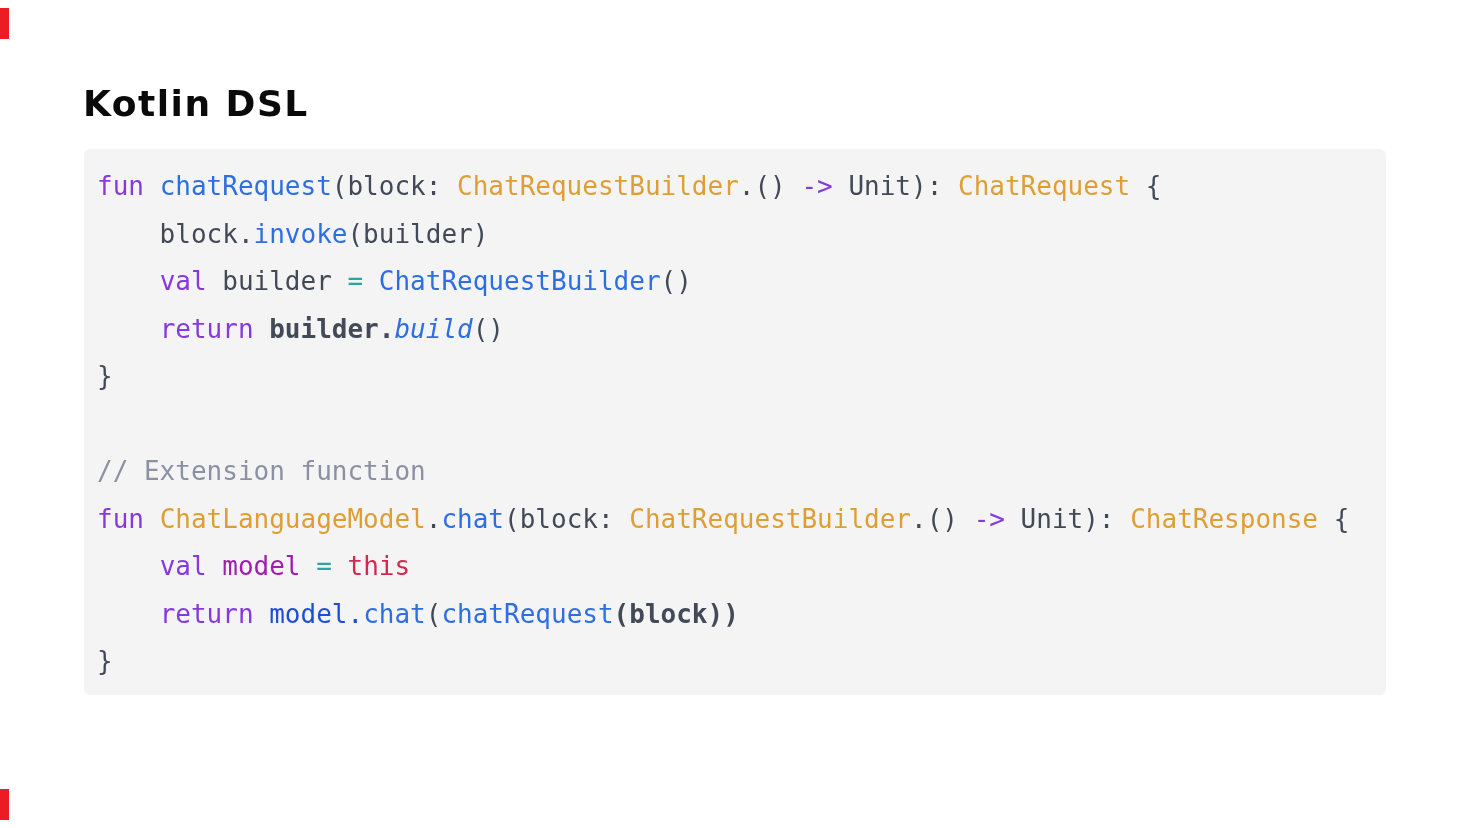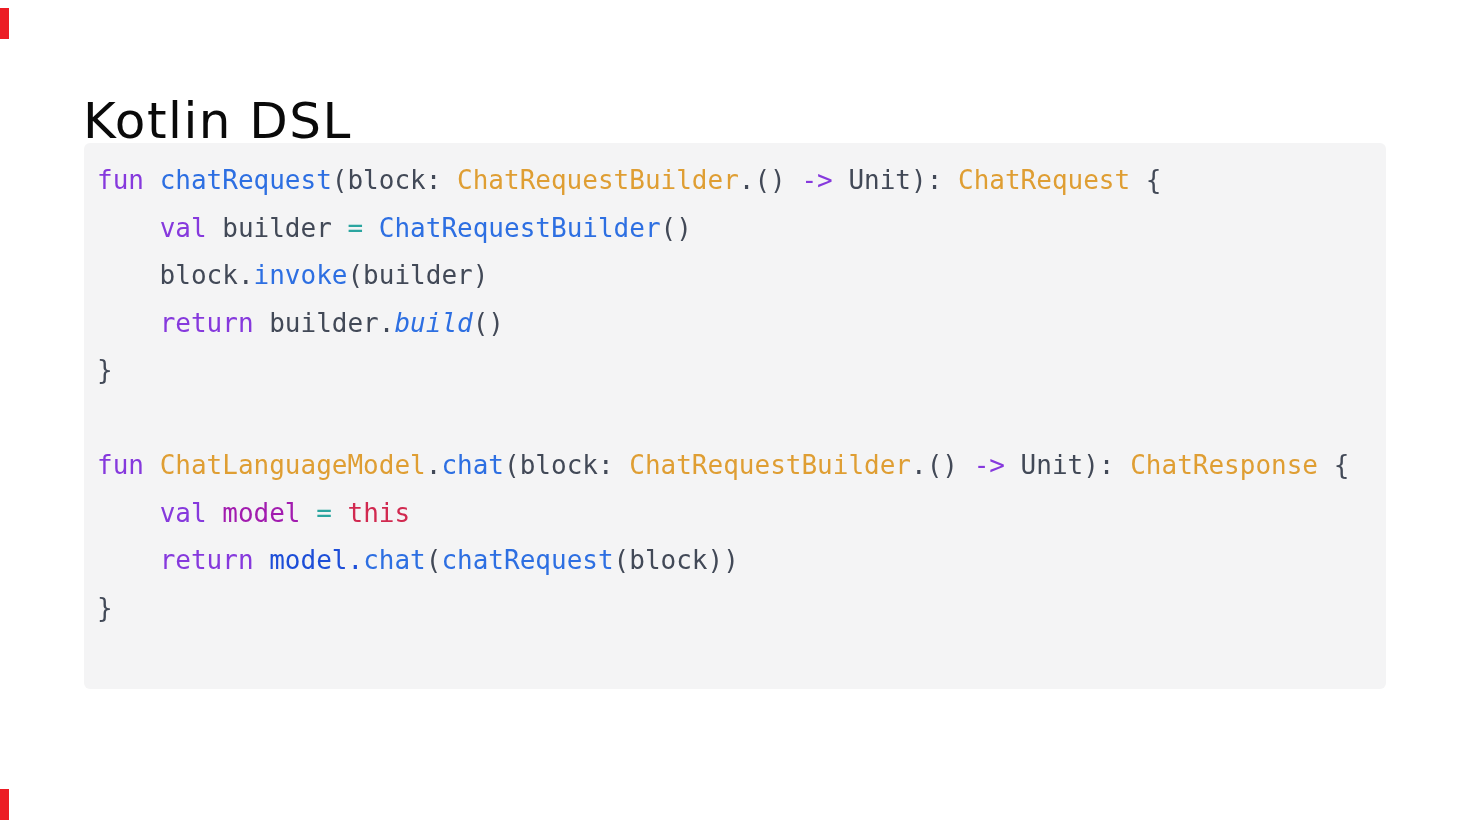--- a/index.html
+++ b/index.html
@@ -19,30 +19,30 @@
     left: 0;
     width: 9px;
     height: 31px;
   }
   .corner-marker.top { top: 8px; }
   .corner-marker.bottom { top: 789px; }
   .slide-title {
     position: absolute;
     left: 83px;
     top: 60px;
-    font-size: 50px;
+    font-size: 36px;
     line-height: 1.1;
-    font-weight: normal;
+    font-weight: bold;
     letter-spacing: 1.5px;
     color: #0a0a0a;
   }
   .code-block {
     position: absolute;
     left: 84px;
-    top: 143px;
+    top: 149px;
     width: 1302px;
     height: 546px;
     box-sizing: border-box;
     background: #f4f4f5;
     border-radius: 6px;
     padding: 14px 10px 0 13px;
   }
   .code-line {
     font-family: "DejaVu Sans Mono", "Liberation Mono", monospace;
     font-size: 26px;
@@ -54,23 +54,24 @@
 <body>
 
 <div class="corner-marker top" style="background: rgb(236, 28, 36);"></div>
 <div class="corner-marker bottom" style="background: rgb(236, 28, 36);"></div>
 
 <h1 class="slide-title">Kotlin DSL</h1>
 
 <div class="code-block" style="background: rgb(244, 244, 245);">
   <div>
       <div class="code-line"><span style="color: rgb(134, 57, 221);">fun</span><span style="color: rgb(66, 73, 87);"> </span><span style="color: rgb(45, 111, 226);">chatRequest</span><span style="color: rgb(66, 73, 87);">(block: </span><span style="color: rgb(223, 158, 51);">ChatRequestBuilder</span><span style="color: rgb(66, 73, 87);">.() </span><span style="color: rgb(134, 57, 221);">-&gt;</span><span style="color: rgb(66, 73, 87);"> Unit): </span><span style="color: rgb(223, 158, 51);">ChatRequest</span><span style="color: rgb(66, 73, 87);"> {</span></div>
+      <div class="code-line"><span style="color: rgb(66, 73, 87);">    block.</span><span style="color: rgb(45, 111, 226);">invoke</span><span style="color: rgb(66, 73, 87);">(builder)</span></div>
       <div class="code-line"><span style="color: rgb(66, 73, 87);">    </span><span style="color: rgb(134, 57, 221);">val</span><span style="color: rgb(66, 73, 87);"> builder </span><span style="color: rgb(43, 165, 160);">=</span><span style="color: rgb(66, 73, 87);"> </span><span style="color: rgb(45, 111, 226);">ChatRequestBuilder</span><span style="color: rgb(66, 73, 87);">()</span></div>
-      <div class="code-line"><span style="color: rgb(66, 73, 87);">    block.</span><span style="color: rgb(45, 111, 226);">invoke</span><span style="color: rgb(66, 73, 87);">(builder)</span></div>
-      <div class="code-line"><span style="color: rgb(66, 73, 87);">    </span><span style="color: rgb(134, 57, 221);">return</span><span style="color: rgb(66, 73, 87);"> builder.</span><span style="color: rgb(45, 111, 226); font-style: italic;">build</span><span style="color: rgb(66, 73, 87);">()</span></div>
+      <div class="code-line"><span style="color: rgb(66, 73, 87);">    </span><span style="color: rgb(134, 57, 221);">return</span><span style="color: rgb(66, 73, 87); font-weight: bold;"> builder.</span><span style="color: rgb(45, 111, 226); font-style: italic;">build</span><span style="color: rgb(66, 73, 87);">()</span></div>
       <div class="code-line"><span style="color: rgb(66, 73, 87);">}</span></div>
       <div class="code-line"> </div>
+      <div class="code-line"><span style="color: rgb(139, 144, 162);">// Extension function</span></div>
       <div class="code-line"><span style="color: rgb(134, 57, 221);">fun</span><span style="color: rgb(66, 73, 87);"> </span><span style="color: rgb(223, 158, 51);">ChatLanguageModel</span><span style="color: rgb(66, 73, 87);">.</span><span style="color: rgb(45, 111, 226);">chat</span><span style="color: rgb(66, 73, 87);">(block: </span><span style="color: rgb(223, 158, 51);">ChatRequestBuilder</span><span style="color: rgb(66, 73, 87);">.() </span><span style="color: rgb(134, 57, 221);">-&gt;</span><span style="color: rgb(66, 73, 87);"> Unit): </span><span style="color: rgb(223, 158, 51);">ChatResponse</span><span style="color: rgb(66, 73, 87);"> {</span></div>
       <div class="code-line"><span style="color: rgb(66, 73, 87);">    </span><span style="color: rgb(134, 57, 221);">val</span><span style="color: #a21caf;"> model </span><span style="color: rgb(43, 165, 160);">=</span><span style="color: rgb(66, 73, 87);"> </span><span style="color: rgb(209, 41, 80);">this</span></div>
-      <div class="code-line"><span style="color: rgb(66, 73, 87);">    </span><span style="color: rgb(134, 57, 221);">return</span><span style="color: #1d4ed8;"> model.</span><span style="color: rgb(45, 111, 226);">chat</span><span style="color: rgb(66, 73, 87);">(</span><span style="color: rgb(45, 111, 226);">chatRequest</span><span style="color: rgb(66, 73, 87);">(block))</span></div>
+      <div class="code-line"><span style="color: rgb(66, 73, 87);">    </span><span style="color: rgb(134, 57, 221);">return</span><span style="color: #1d4ed8;"> model.</span><span style="color: rgb(45, 111, 226);">chat</span><span style="color: rgb(66, 73, 87);">(</span><span style="color: rgb(45, 111, 226);">chatRequest</span><span style="color: rgb(66, 73, 87); font-weight: bold;">(block))</span></div>
       <div class="code-line"><span style="color: rgb(66, 73, 87);">}</span></div>
     </div>
 </div>
 
 </body></html>

